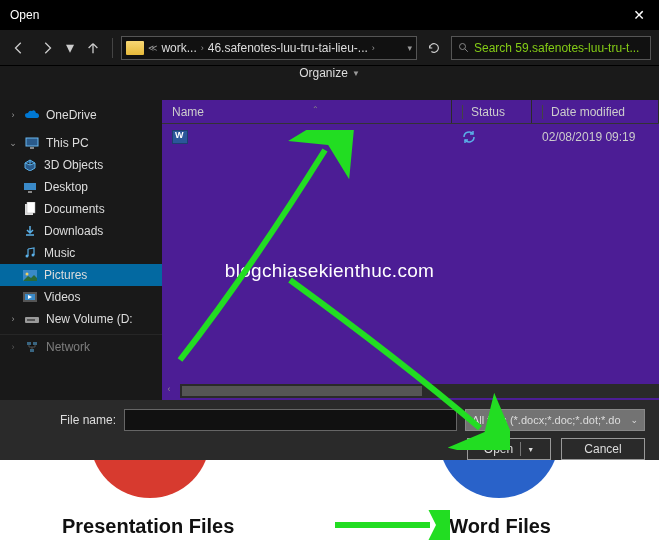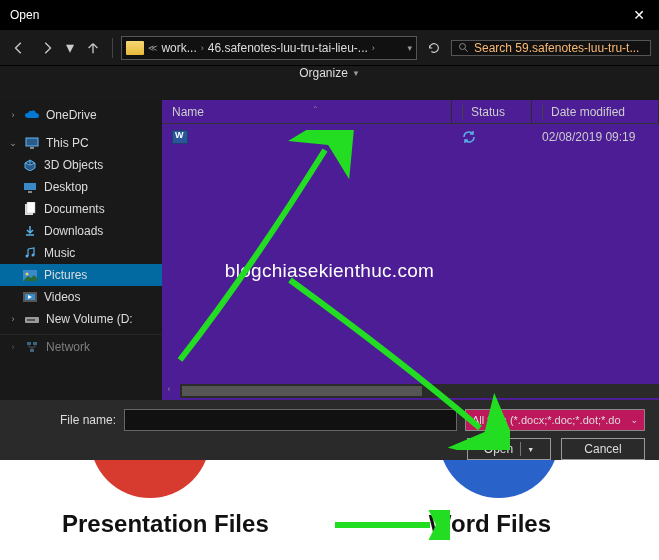--- a/index.html
+++ b/index.html
@@ -11,21 +11,21 @@
 .titlebar .title { font-size: 12px; color: #fff; }
 .titlebar .close { font-size: 14px; color: #fff; cursor: pointer; padding: 2px 6px; }
 
 .navrow { height: 36px; display: flex; align-items: center; gap: 6px; padding: 0 8px; border-bottom: 1px solid #000; }
 .navbtn { width: 22px; height: 22px; display: flex; align-items: center; justify-content: center; color: #ccc; }
 .navbtn svg { width: 14px; height: 14px; }
 .sep { width: 1px; height: 20px; background: #444; margin: 0 2px; }
 .addressbar { flex: 1; height: 24px; background: #111; border: 1px solid #555; display: flex; align-items: center; padding: 0 4px; font-size: 12px; color: #ddd; overflow: hidden; white-space: nowrap; }
 .addressbar .foldericon { width: 18px; height: 14px; background: linear-gradient(#f7d774,#e6b93a); border-radius: 1px; margin-right: 4px; flex-shrink: 0; }
 .addressbar .chev { margin: 0 4px; color: #999; font-size: 9px; }
-.searchbox { width: 200px; height: 16px; background: #111; border: 1px solid #555; display: flex; align-items: center; padding: 0 6px; font-size: 12px; color: #fdba74; }
+.searchbox { width: 200px; height: 24px; background: #111; border: 1px solid #555; display: flex; align-items: center; padding: 0 6px; font-size: 12px; color: #84cc16; }
 .searchbox svg { width: 12px; height: 12px; margin-right: 4px; }
 
 .toolbar { height: 34px; display: flex; align-items: center; padding: 0 14px; gap: 18px; font-size: 12px; background: #1a1a1a; flex-direction: column; }
 .tool { display: flex; align-items: center; gap: 4px; color: #ddd; }
 .tool .caret { font-size: 8px; color: #999; }
 .tool-right { margin-left: auto; display: flex; align-items: center; gap: 10px; }
 .viewbtn { width: 32px; height: 20px; border: 1px solid #555; display: flex; align-items: center; justify-content: center; }
 .helpbtn { width: 18px; height: 18px; border-radius: 50%; background: #0078d4; color: #fff; display: flex; align-items: center; justify-content: center; font-size: 11px; font-weight: bold; }
 
 .body { display: flex; height: 300px; }
@@ -57,30 +57,30 @@
 .listfooter { margin-top: auto; height: 16px; display: flex; }
 .hscroll { flex: 1; height: 14px; background: #2a2a2a; margin: 0 0 1px 4px; display: flex; align-items: center; }
 .hscroll .thumb { width: 50%; height: 10px; background: #555; margin-left: 2px; }
 
 .watermark { position: absolute; left: 50%; top: 260px; transform: translateX(-50%); color: #fff; font-size: 19px; z-index: 20; pointer-events: none; font-weight: 400; letter-spacing: 0.3px; }
 
 .bottombar { height: 60px; background: #2a2a2a; padding: 8px 14px 8px 60px; }
 .fnrow { display: flex; align-items: center; gap: 8px; height: 24px; }
 .fnlabel { font-size: 12px; color: #ddd; }
 .fninput { flex: 1; height: 22px; background: #111; border: 1px solid #666; color: #fff; font-size: 12px; padding: 0 4px; }
-.filterdd { width: 180px; height: 22px; background: #be185d; border: 1px solid #888; display: flex; align-items: center; padding: 0 6px; font-size: 11px; color: #ddd; justify-content: space-between; }
+.filterdd { width: 180px; height: 22px; background: #737373; border: 1px solid #888; display: flex; align-items: center; padding: 0 6px; font-size: 11px; color: #ddd; justify-content: space-between; }
 .btnrow { display: flex; justify-content: flex-end; gap: 10px; margin-top: 6px; }
 .dlgbtn { width: 84px; height: 22px; background: #2a2a2a; border: 1px solid #999; color: #ddd; font-size: 12px; display: flex; align-items: center; justify-content: center; gap: 3px; }
 .dlgbtn .caret { font-size: 7px; border-left: 1px solid #777; padding-left: 6px; margin-left: 4px; height: 14px; display: flex; align-items: center; }
 
 .bg-bottom { position: absolute; bottom: 0; left: 0; width: 659px; height: 100px; display: flex; align-items: center; justify-content: space-around; z-index: 1; }
 .circle { width: 120px; height: 120px; border-radius: 50%; position: absolute; top: -82px; }
 .circle.red { background: #d73a2f; left: 90px; }
 .circle.blue { background: #2962c9; right: 100px; }
-.label { font-size: 24px; font-weight: 700; color: #111; position: absolute; bottom: 22px; }
+.label { font-size: 20px; font-weight: 700; color: #111; position: absolute; bottom: 22px; }
 .label.l1 { left: 62px; }
 .label.l2 { right: 108px; }
 
 .arrow { position: absolute; z-index: 25; pointer-events: none; }
 </style>
 </head>
 <body>
 
 <div class="bg-bottom">
   <div class="circle red"></div>

